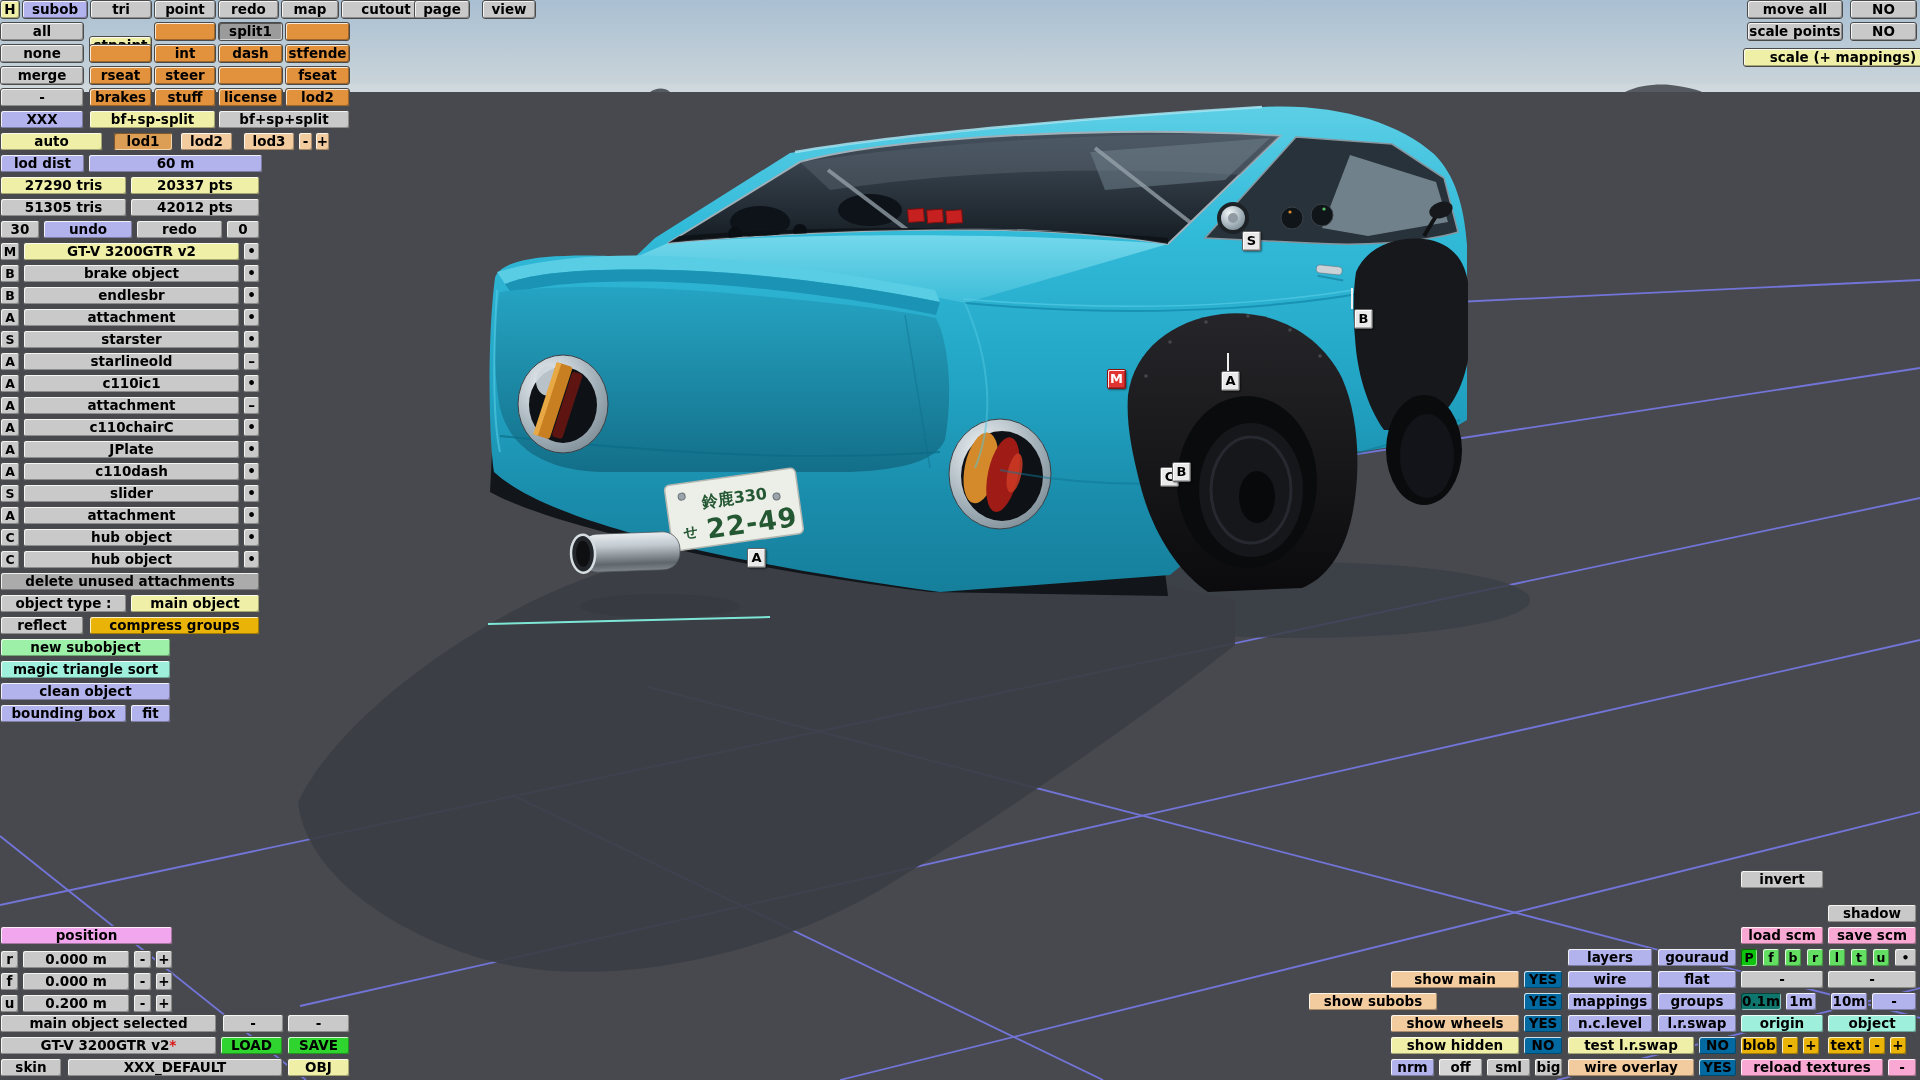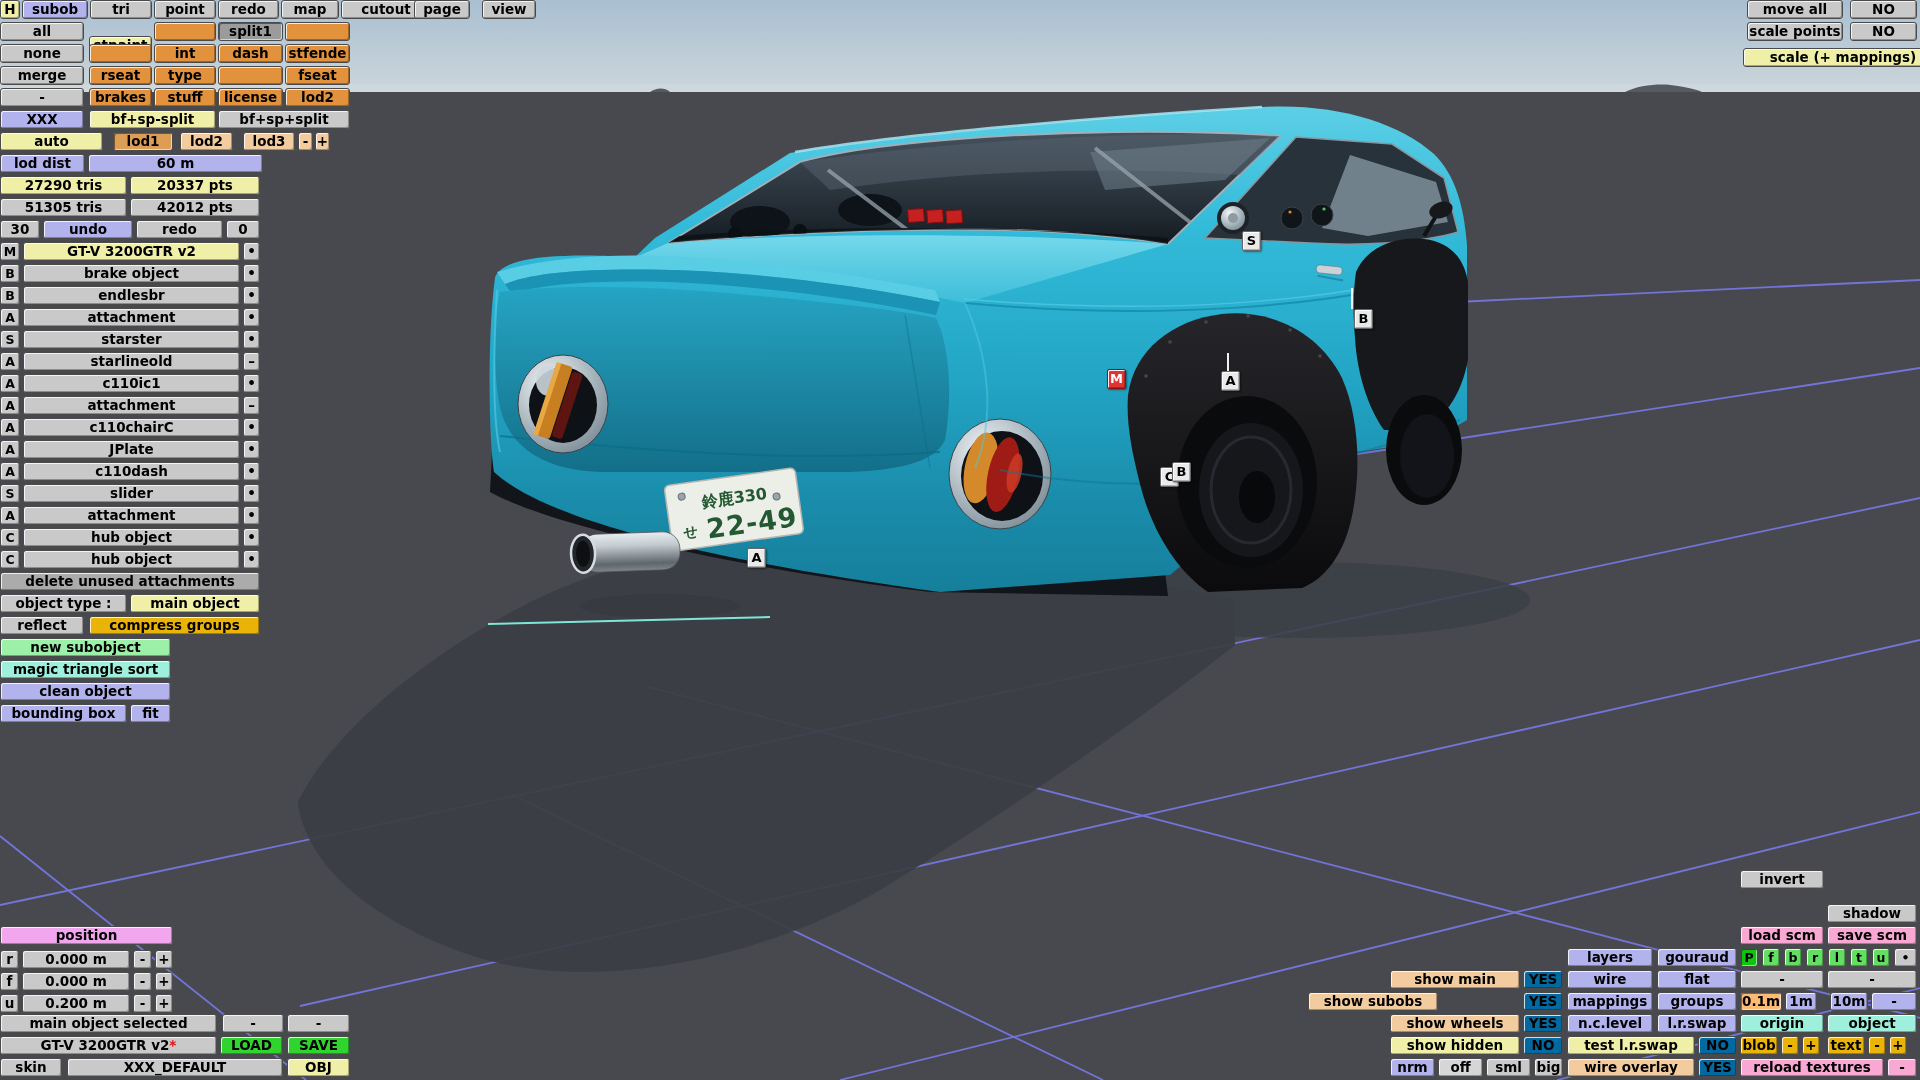--- a/index.html
+++ b/index.html
@@ -7,21 +7,21 @@
        font-family:"DejaVu Sans",sans-serif;}
   #scene{position:absolute;left:0;top:0;z-index:0;}
   .b{position:absolute;height:19px;border-radius:3px;box-sizing:border-box;
      font:bold 13.5px/17px "DejaVu Sans",sans-serif;text-align:center;color:#000;
      border:1px solid #4a4a4a;z-index:2;overflow:hidden;white-space:nowrap;cursor:default;
      box-shadow:inset 1px 1px 0 rgba(255,255,255,.8), inset -1px -1px 0 rgba(0,0,0,.3);}
   .prs{box-shadow:inset -1px -1px 0 rgba(255,255,255,.55), inset 1px 1px 0 rgba(0,0,0,.45);}
   .gy{background:#c9c9c9}.gy2{background:#0369a1}.gy3{background:#d6d6d6}.gy4{background:#ababab}
   .dk{background:#9b9b9b}
   .or{background:#e2913c}.yl{background:#efefa8}.byl{background:#eab308}
-  .pu{background:#b2b2ec}.pud{background:#fdba74}
+  .pu{background:#b2b2ec}.pud{background:#0f766e}
   .tn{background:#f2cb9e}.tns{background:#dc9d55}
   .grn{background:#2fd42f}.gnb{background:#0fc40f}.gn2{background:#63de63}
   .lgn{background:#f9a8d4}.gns{background:#9df0a8}.cy{background:#9ef0dc}.pk{background:#f2a6ee}
   .sm{font-size:12.5px}
   .dirty{color:#dd1111}
   .mk{position:absolute;width:17px;height:18px;background:#eaeaea;border:1px solid #666;
       border-radius:2px;z-index:3;text-align:center;color:#000;
       font:bold 13px/17px "DejaVu Sans",sans-serif;
       box-shadow:inset 1px 1px 0 rgba(255,255,255,.9), inset -1px -1px 0 rgba(0,0,0,.25), 1px 1px 2px rgba(0,0,0,.45);}
   .mk.red{background:#e23333;color:#fff;border-color:#8a1111;}
@@ -288,21 +288,21 @@
 <div class="b or" style="left:285px;top:22px;width:65px"></div>
 
 <div class="b gy" style="left:0;top:44px;width:84px">none</div>
 <div class="b or" style="left:89px;top:44px;width:63px"></div>
 <div class="b or" style="left:154px;top:44px;width:62px">int</div>
 <div class="b or" style="left:218px;top:44px;width:65px">dash</div>
 <div class="b or" style="left:285px;top:44px;width:65px">stfende</div>
 
 <div class="b gy" style="left:0;top:66px;width:84px">merge</div>
 <div class="b or" style="left:89px;top:66px;width:63px">rseat</div>
-<div class="b or" style="left:154px;top:66px;width:62px">type</div>
+<div class="b or" style="left:154px;top:66px;width:62px">steer</div>
 <div class="b or" style="left:218px;top:66px;width:65px"></div>
 <div class="b or" style="left:285px;top:66px;width:65px">fseat</div>
 
 <div class="b gy" style="left:0;top:88px;width:84px">-</div>
 <div class="b or" style="left:89px;top:88px;width:63px">brakes</div>
 <div class="b or" style="left:154px;top:88px;width:62px">stuff</div>
 <div class="b or" style="left:218px;top:88px;width:65px">license</div>
 <div class="b or" style="left:285px;top:88px;width:65px">lod2</div>
 
 <div class="b pu" style="left:0;top:110px;width:84px">XXX</div>

